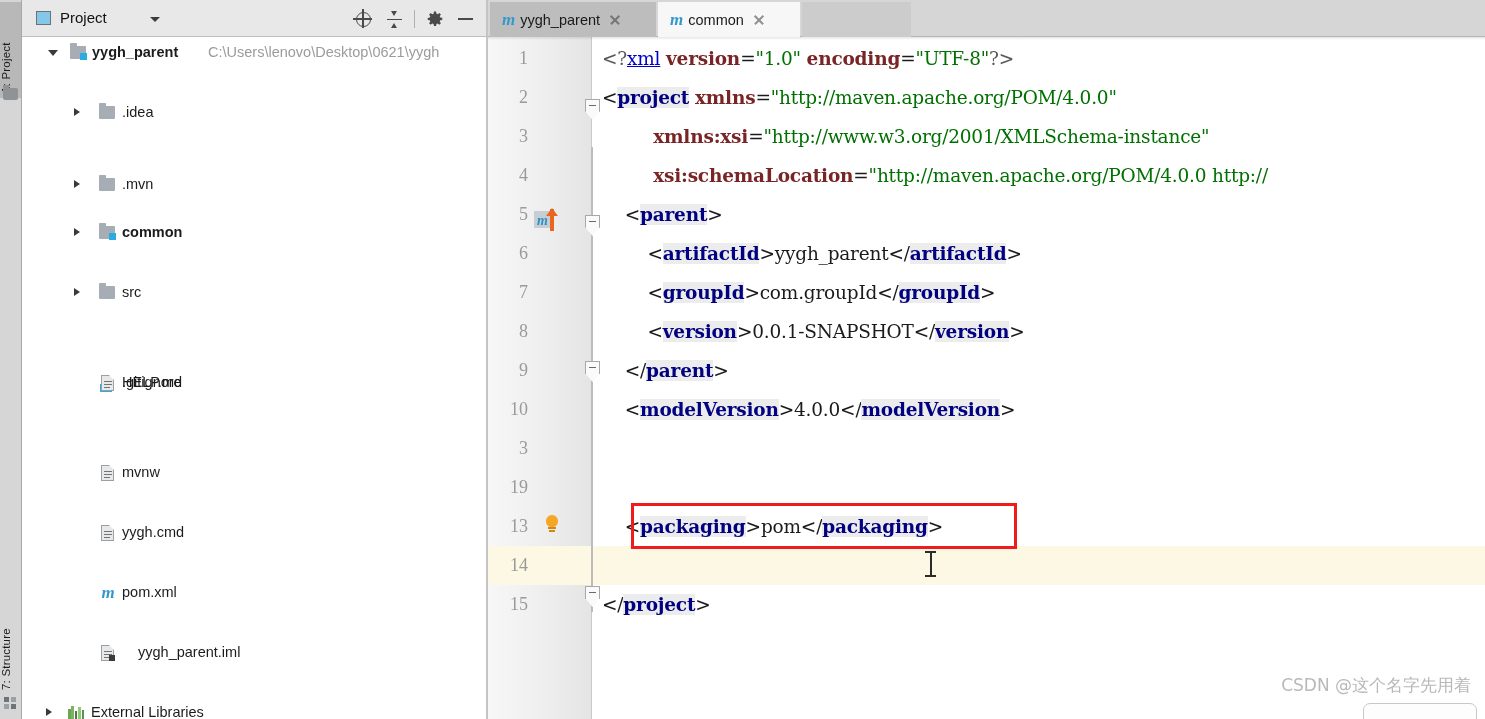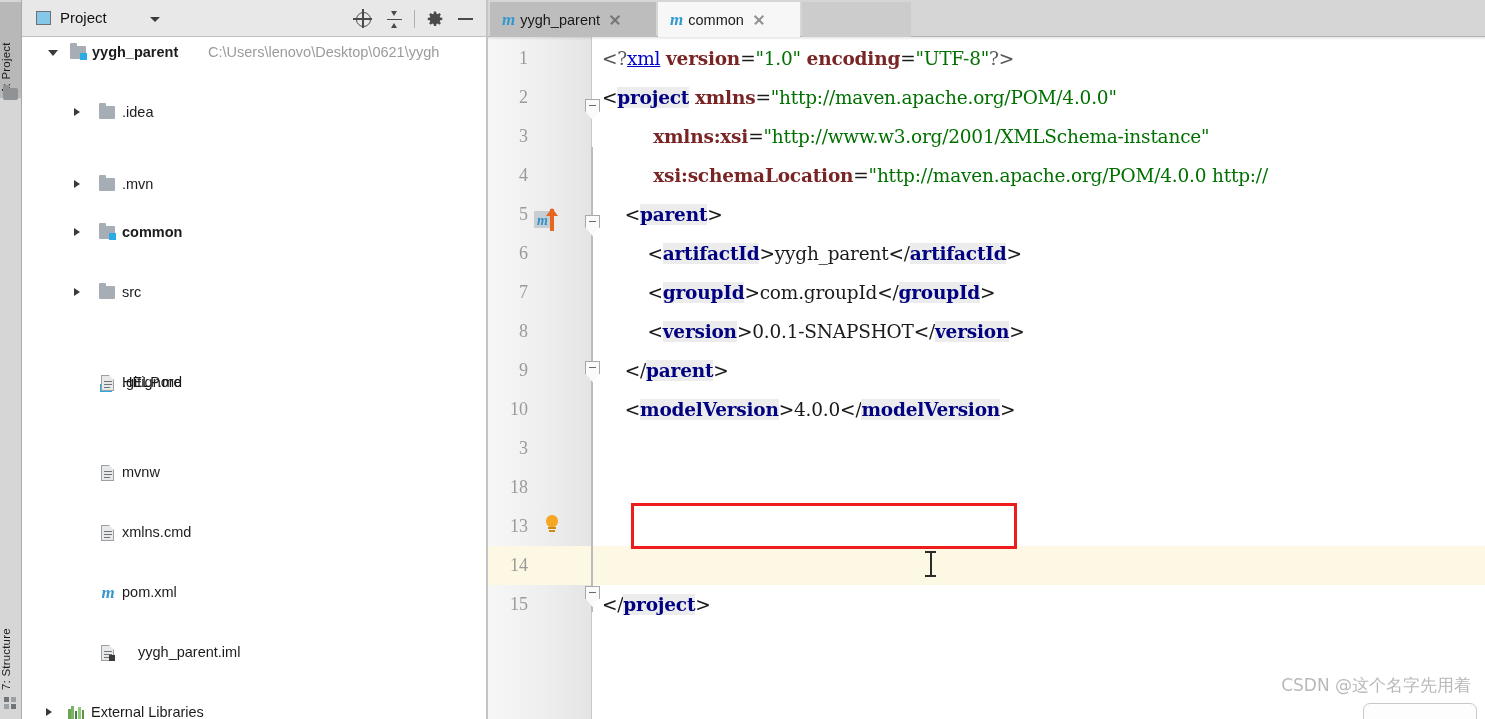--- a/index.html
+++ b/index.html
@@ -755,21 +755,21 @@
         <span class="tw-label" style="left:100px">mvnw</span>
       </div>
 
       <div class="tree-row" style="top:240px">
         <span class="ic-file" style="left:79px">
           <i></i>
             <i></i>
             <i></i>
             <span class="corner"></span>
         </span>
-        <span class="tw-label" style="left:100px">xmlns.cmd</span>
+        <span class="tw-label" style="left:100px">yygh.cmd</span>
       </div>
 
       <div class="tree-row" style="top:270px">
         <span class="ic-maven" style="left:78px">m</span>
         <span class="tw-label" style="left:100px">pom.xml</span>
       </div>
 
       <div class="tree-row" style="top:300px">
         <span class="ic-file iml-badge" style="left:79px">
           <i></i>
@@ -857,24 +857,25 @@
           </div>
           <div class="row" style="top: 353px;">
             <div class="lineno">10</div>
             <div class="codeline"><span class="tok-txt">    </span><span class="tok-br">&lt;</span><span class="tok-tag">modelVersion</span><span class="tok-br">&gt;</span><span class="tok-txt">4.0.0</span><span class="tok-br">&lt;/</span><span class="tok-tag">modelVersion</span><span class="tok-br">&gt;</span></div>
           </div>
           <div class="row" style="top: 392px;">
             <div class="lineno">3</div>
             <div class="codeline"></div>
           </div>
           <div class="row" style="top: 431px;">
-            <div class="lineno">18</div>
+            <div class="lineno">19</div>
           </div>
           <div class="row" style="top: 470px;">
             <div class="lineno">13</div>
+            <div class="codeline"><span class="tok-txt">    </span><span class="tok-br">&lt;</span><span class="tok-tag">packaging</span><span class="tok-br">&gt;</span><span class="tok-txt">pom</span><span class="tok-br">&lt;/</span><span class="tok-tag">packaging</span><span class="tok-br">&gt;</span></div>
           </div>
           <div class="row current" style="top: 509px;">
             <div class="lineno">14</div>
             <div class="codeline"></div>
           </div>
           <div class="row" style="top: 548px;">
             <div class="lineno">15</div>
             <div class="codeline"><span class="tok-br">&lt;/</span><span class="tok-tag">project</span><span class="tok-br">&gt;</span></div>
           </div>
         </div>

